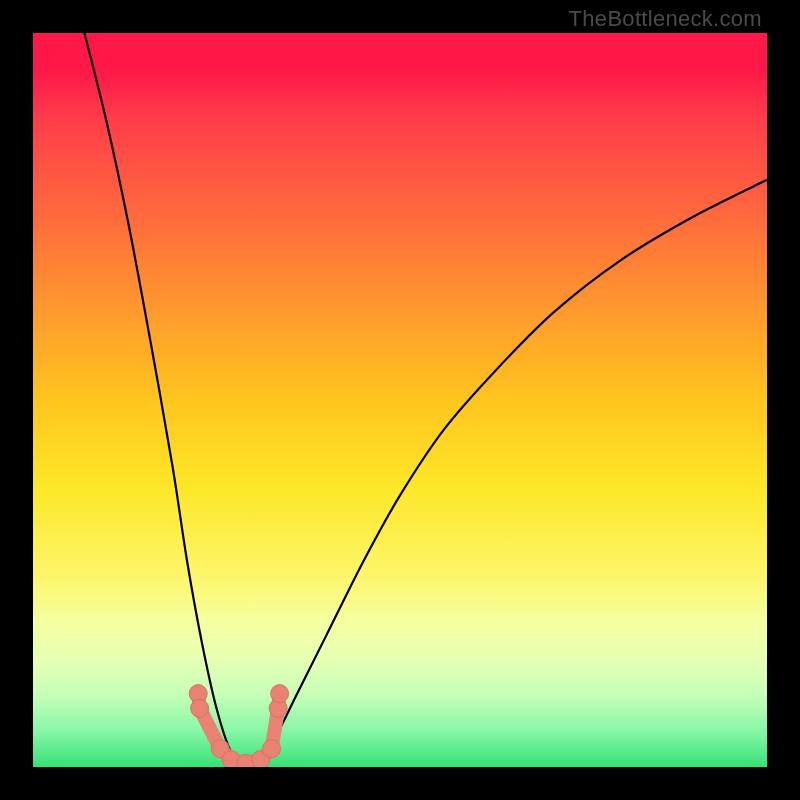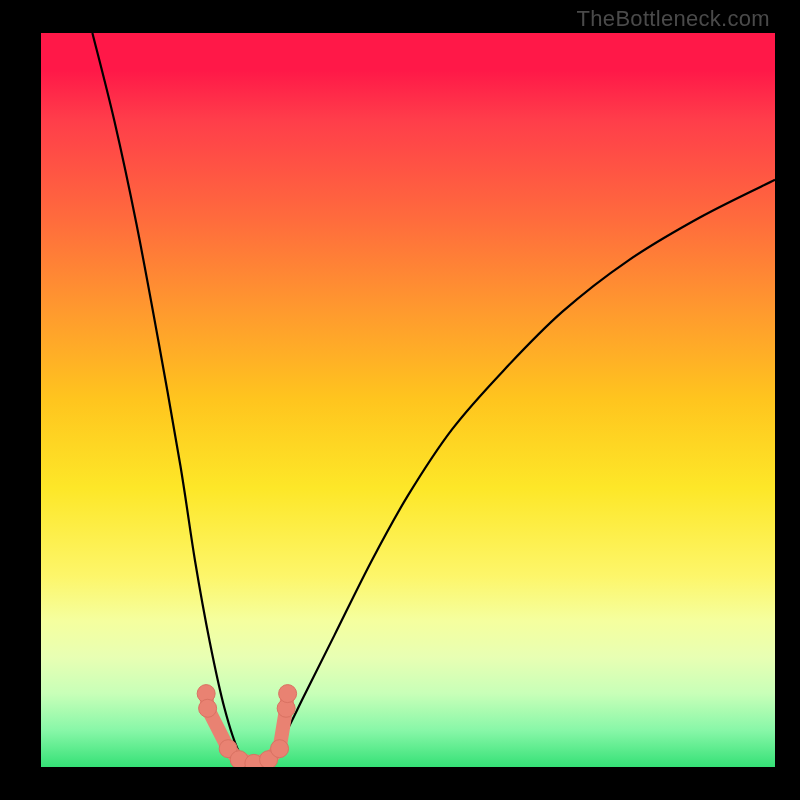--- a/index.html
+++ b/index.html
@@ -6,21 +6,21 @@
     margin: 0;
     padding: 0;
     width: 800px;
     height: 800px;
     background: #000;
     overflow: hidden;
   }
   .frame {
     position: absolute;
     top: 0;
-    left: 8px;
+    left: 0;
     width: 776px;
     height: 800px;
     background: #000;
   }
   .plot-area {
     position: absolute;
     left: 33px;
     top: 33px;
     width: 734px;
     height: 734px;

